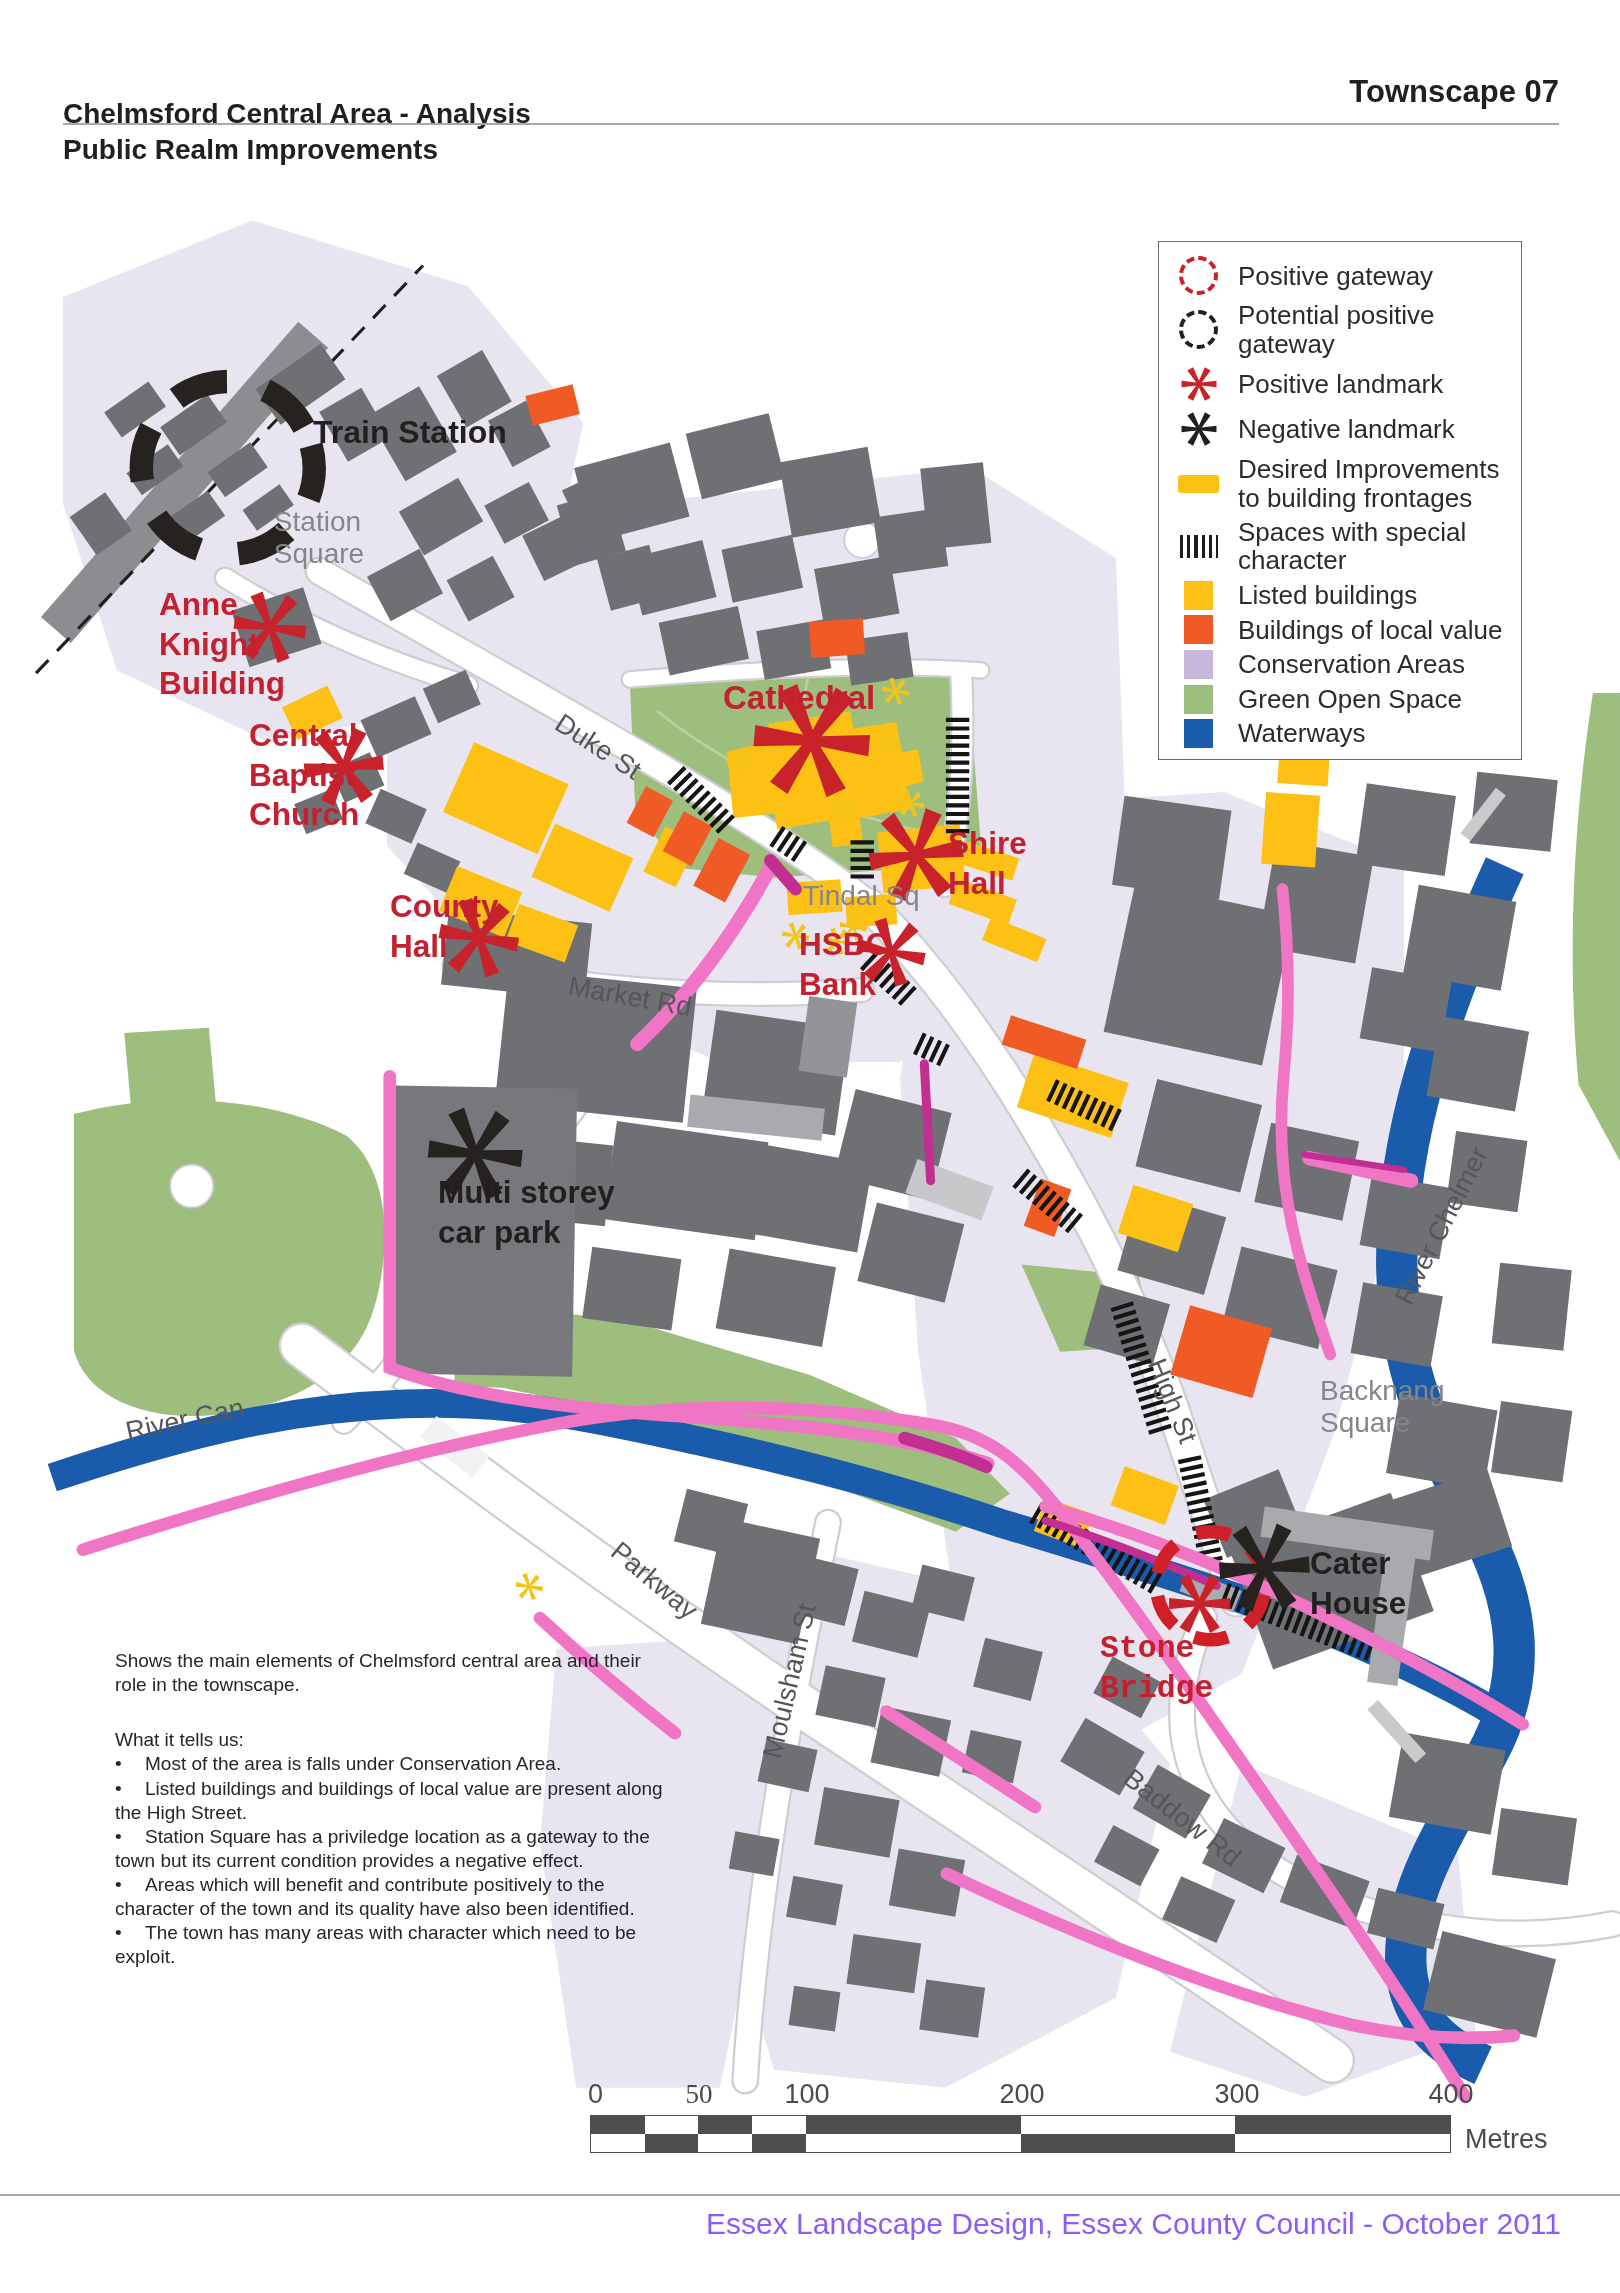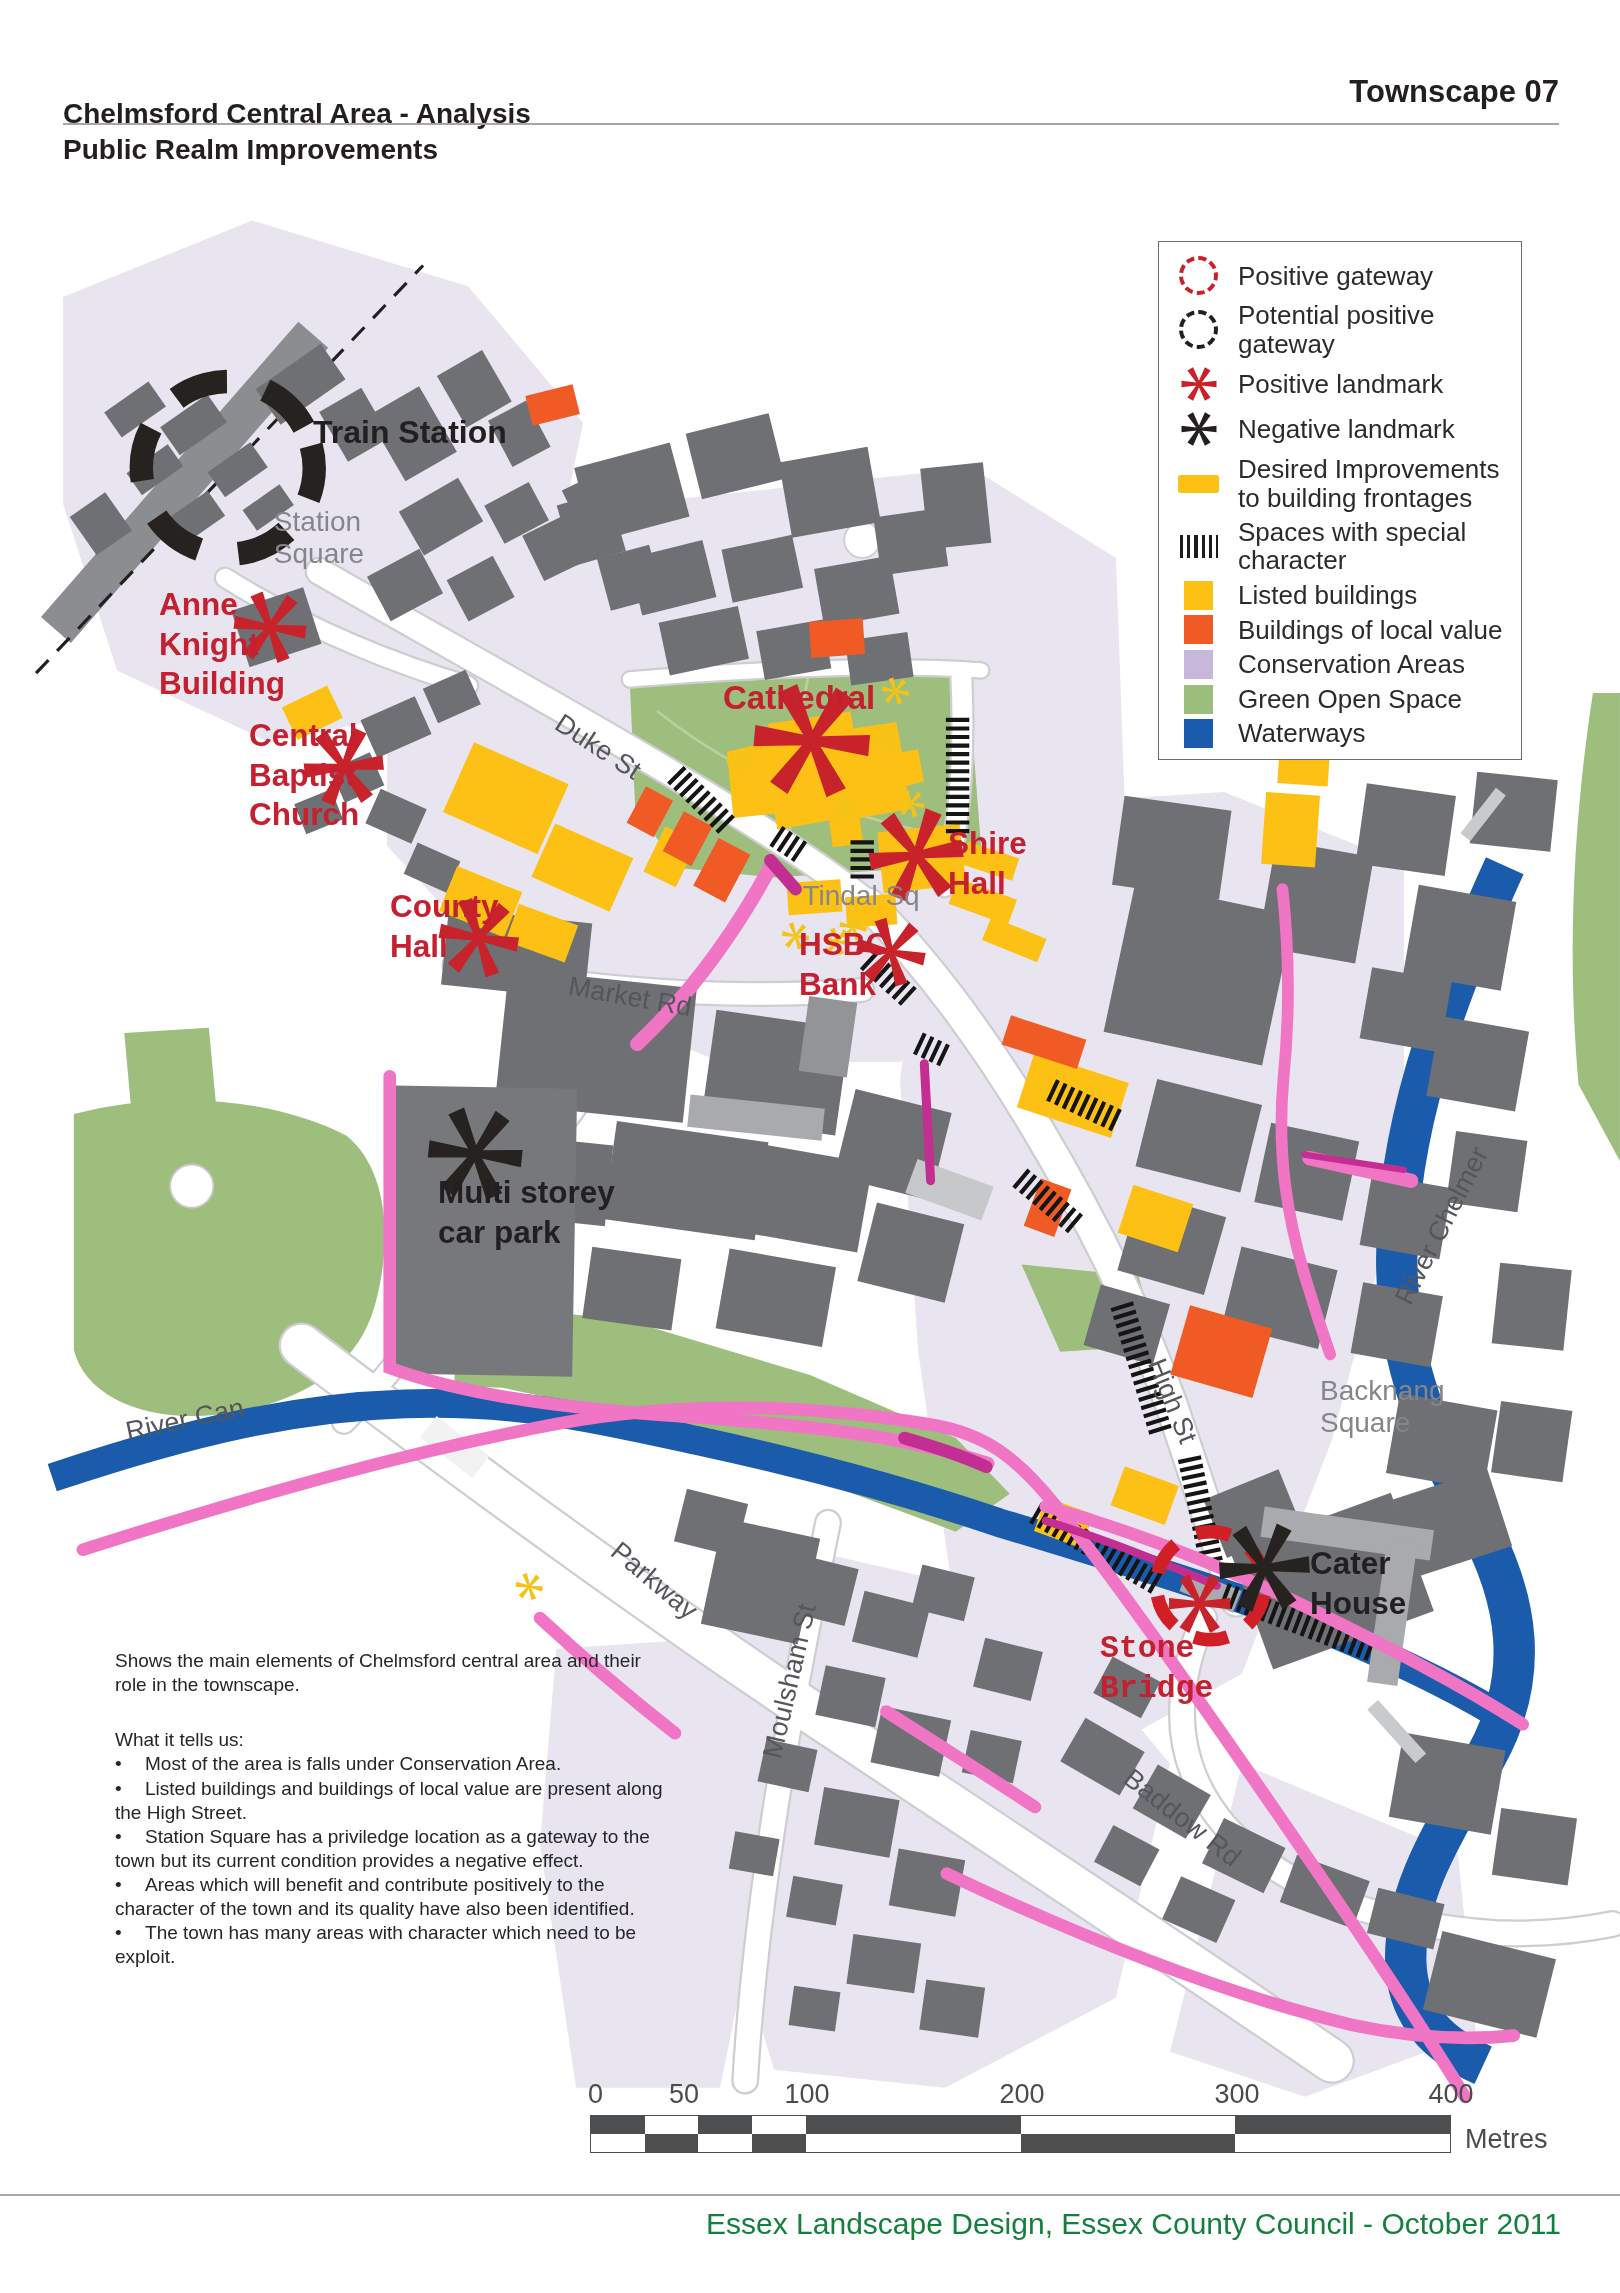--- a/index.html
+++ b/index.html
@@ -5,21 +5,21 @@
   html,body{margin:0;padding:0;}
   body{width:1620px;height:2293px;position:relative;overflow:hidden;background:#fff;
        font-family:"Liberation Sans", sans-serif;color:#231F20;}
   .abs{position:absolute;}
   
   .hdr-title{left:63px;top:52px;font-size:28px;font-weight:bold;line-height:36px;margin-top:44px;}
   .hdr-page{right:61px;top:74px;font-size:31px;font-weight:bold;}
   .rule{height:1.8px;background:#A8A6A7;}
   .rule-top{left:63px;top:123px;width:1496px;}
   .rule-bot{left:0;top:2194px;width:1620px;}
-  .credit{right:59px;top:2207px;font-size:30px;color:#15803d;}
+  .credit{right:59px;top:2207px;font-size:30px;color:#8b5cf6;}
   
   .legend{left:1158px;top:241px;width:364px;height:519px;background:#fff;
           border:1.8px solid #6A6B6E;box-sizing:border-box;padding:14.4px 16px 10.8px 16px;
           display:flex;flex-direction:column;justify-content:space-between;}
   .lg-row{display:flex;align-items:center;gap:16px;font-size:26px;color:#2B2B2B;line-height:1.1;}
   .lg-ico{flex:0 0 47px;display:flex;justify-content:center;align-items:center;}
   .ico-circle{width:31px;height:31px;border-radius:50%;border:4.5px dashed #000;}
   .ico-bar{width:41px;height:18px;border-radius:2.7px;}
   .ico-sq{width:29px;height:29px;}
   .ico-hatch{width:38px;height:23.4px;
@@ -471,21 +471,21 @@
   <div>What it tells us:</div>
   <div class="bullet">Most of the area is falls under Conservation Area.</div>
   <div class="bullet">Listed buildings and buildings of local value are present along the High Street.</div>
   <div class="bullet">Station Square has a priviledge location as a gateway to the town but its current condition provides a negative effect.</div>
   <div class="bullet">Areas which will benefit and contribute positively to the character of the town and its quality have also been identified.</div>
   <div class="bullet">The town has many areas with character which need to be exploit.</div>
 </div>
 
 <div class="abs scalebar">
   <span class="tick" style="left:5.4px;">0</span>
-  <span class="tick" style="left:94px;">50</span>
+  <span class="tick" style="left:109px;font-family:Liberation Serif, serif;">50</span>
   <span class="tick" style="left:217px;">100</span>
   <span class="tick" style="left:432px;">200</span>
   <span class="tick" style="left:647px;">300</span>
   <span class="tick" style="left:861px;">400</span>
   <div class="bar">
     <div class="bar-row">
       <div class="seg" style="width:6.25%;background:#4D4E50;"></div>
         <div class="seg" style="width:6.25%;background:#fff;"></div>
       <div class="seg" style="width:6.25%;background:#4D4E50;"></div>
         <div class="seg" style="width:6.25%;background:#fff;"></div>

